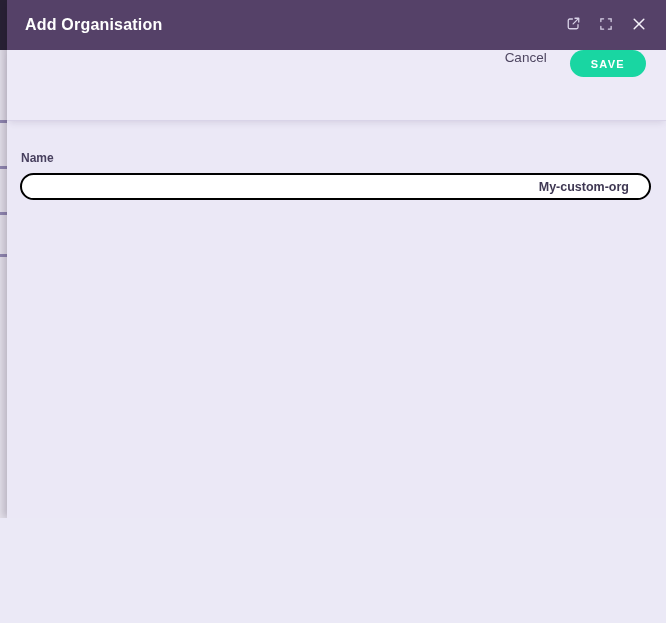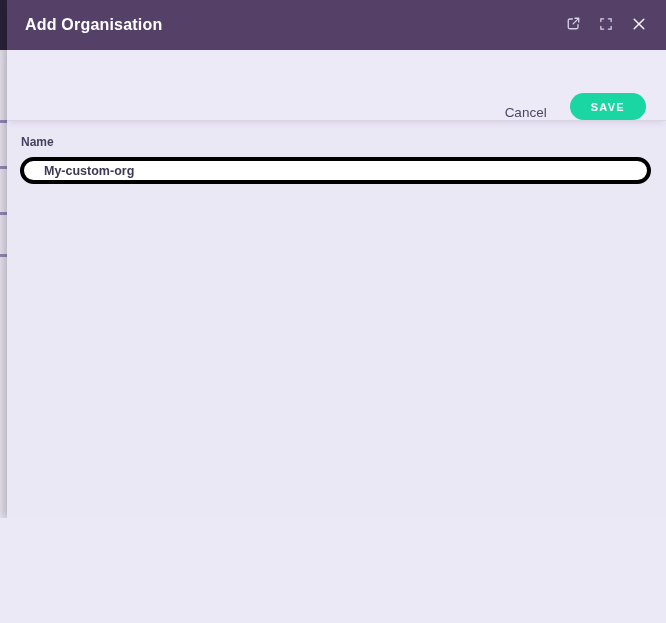--- a/index.html
+++ b/index.html
@@ -69,21 +69,21 @@
     align-items: center;
     justify-content: center;
     background: transparent;
     border: none;
     cursor: pointer;
   }
   .toolbar {
     flex: 0 0 71px;
     background: #edeaf7;
     display: flex;
-    align-items: flex-end;
+    align-items: flex-start;
     justify-content: flex-end;
     gap: 23px;
     padding: 0 20px;
     border-bottom: 1px solid #d9d4e8;
     box-shadow: 0 4px 6px -2px rgba(70, 60, 100, 0.12);
     position: relative;
     z-index: 1;
   }
   .cancel-link {
     color: #4e4661;
@@ -109,34 +109,35 @@
   .form-area {
     flex: 1 1 auto;
     background: #ebe8f6;
     padding: 14px 15px 0 13px;
   }
   .field-label {
     display: block;
     font-size: 12px;
     font-weight: bold;
     color: #473f5e;
-    margin: 0 0 8px 1px;
+    margin: 16px 0 8px 1px;
   }
   .name-input {
     width: 100%;
     height: 27px;
     background: #ffffff;
-    border: 4px solid #000000;
+    border: 2px solid #000000;
     border-radius: 14px;
     padding: 0 20px;
     font-size: 12.5px;
     font-weight: bold;
     color: #3f3853;
     outline: none;
     font-family: inherit;
+    text-align: right;
   }
 </style>
 </head>
 <body>
 
 <div class="screen">
 
   <div class="underlay">
     <div class="row-line" style="top:120px"></div>
     <div class="row-line" style="top:166px"></div>

